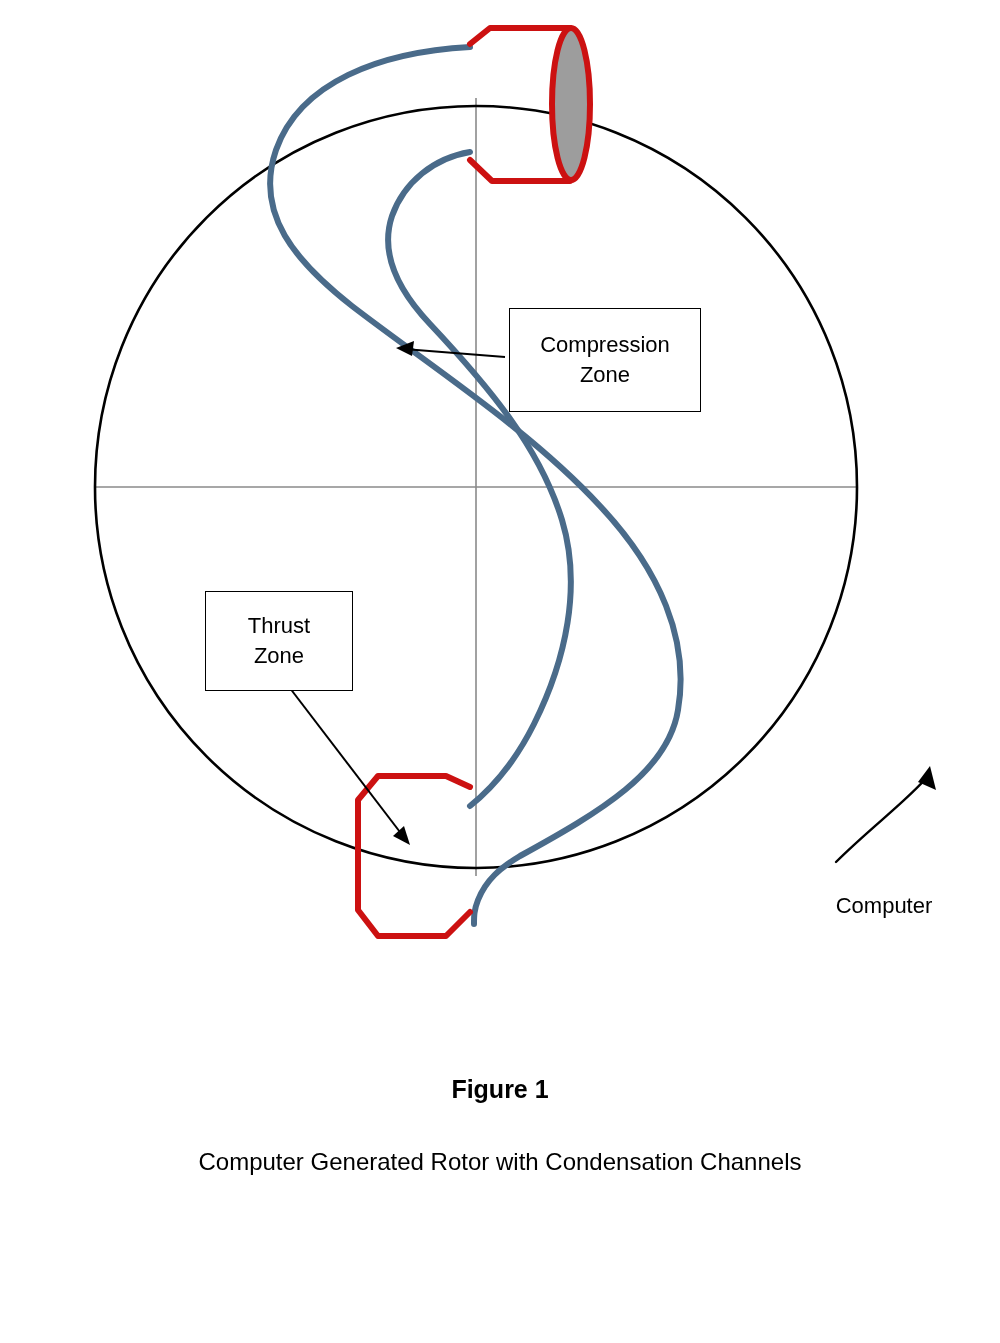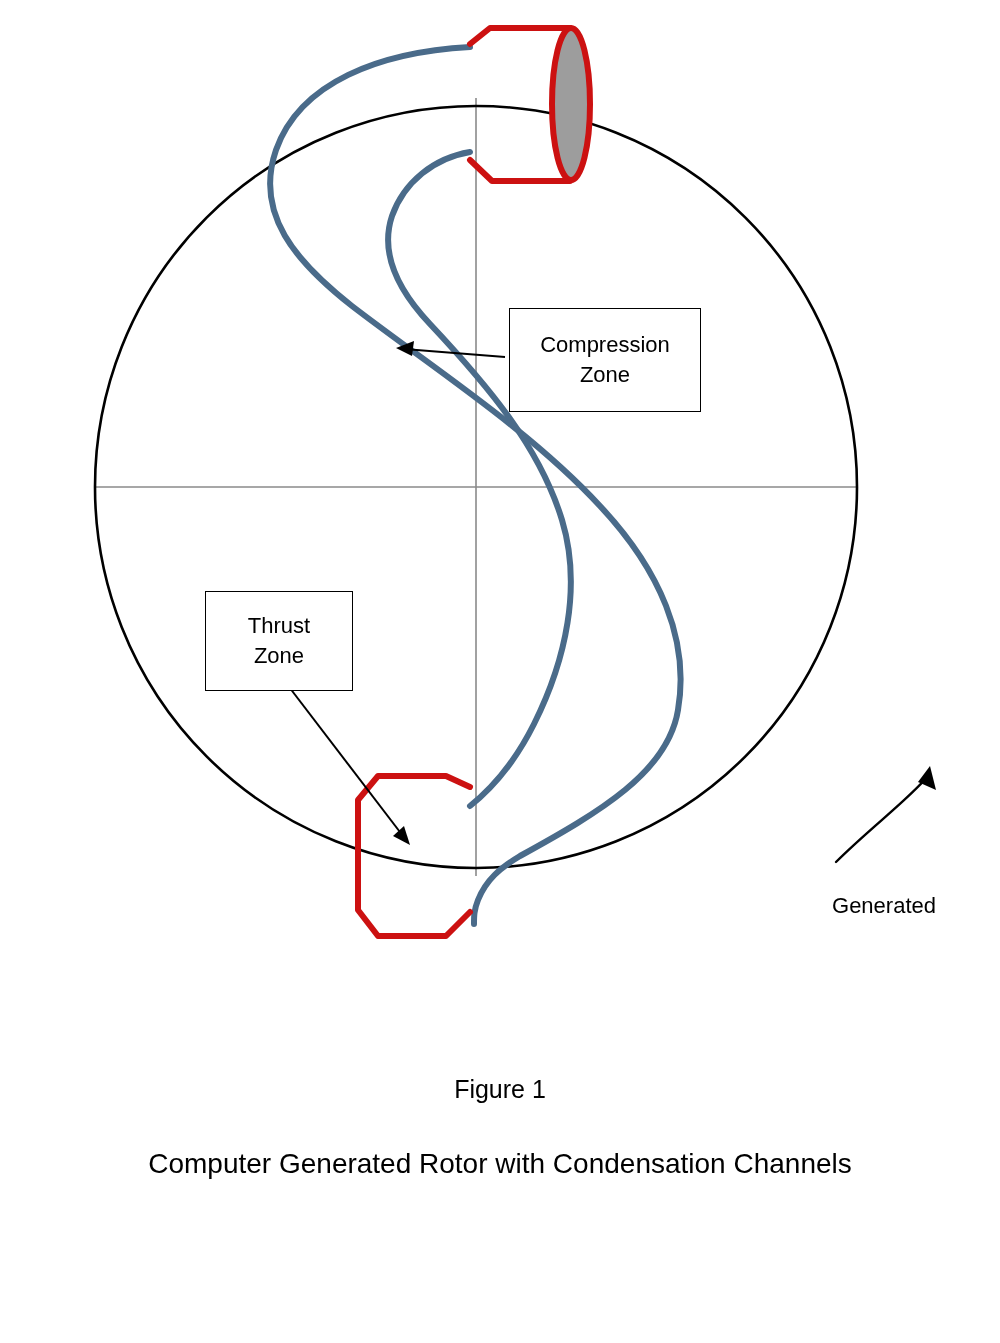--- a/index.html
+++ b/index.html
@@ -66,26 +66,26 @@
   }
   #caption-block {
     position: absolute;
     left: 0;
     top: 1075px;
     width: 1000px;
     text-align: center;
   }
   #figure-title {
     font-size: 25px;
-    font-weight: normal;
+    font-weight: bold;
     color: #000000;
     margin: 0 0 44px 0;
   }
   .caption-line {
-    font-size: 28px;
+    font-size: 24px;
     color: #000000;
     margin: 0 0 42px 0;
   }
 </style>
 </head>
 <body>
 
 <div id="figure-stage">
 
   <svg id="figure-svg" viewBox="0 0 1000 1000" xmlns="http://www.w3.org/2000/svg">
@@ -142,19 +142,19 @@
   <div class="callout-label" id="callout-compression">
     <span>Compression
 Zone</span>
   </div>
 
   <div class="callout-label" id="callout-thrust">
     <span>Thrust
 Zone</span>
   </div>
 
-  <div id="rotation-label">Generated</div>
+  <div id="rotation-label">Computer</div>
 </div>
 
 <div id="caption-block">
   <div id="figure-title">Figure 1</div>
   <div class="caption-line">Computer Generated Rotor with Condensation Channels</div>
 </div>
 
 </body></html>

